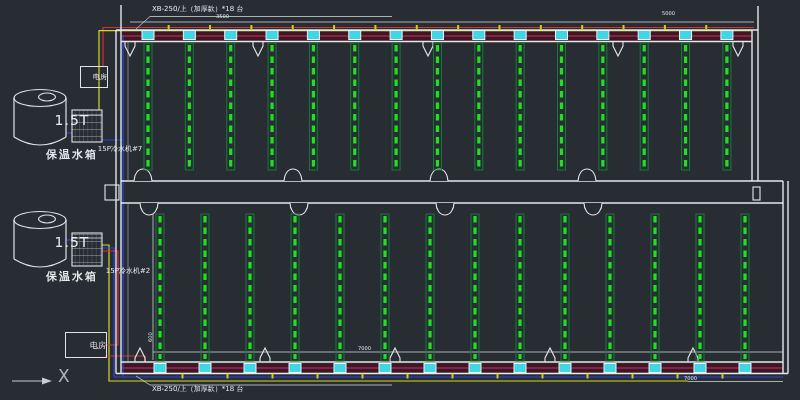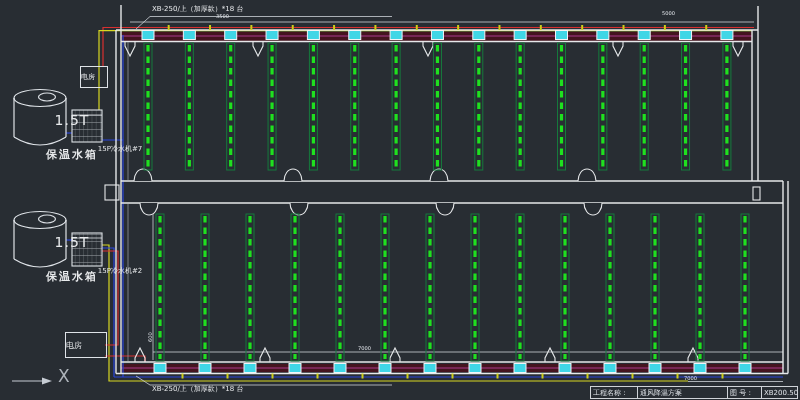--- a/index.html
+++ b/index.html
@@ -11,21 +11,21 @@
   svg{position:absolute;left:0;top:0;}
   .lbl{position:absolute;color:var(--text,#e8eaec);white-space:nowrap;line-height:1.1;}
   .f7{font-size:7px;}
   .f8{font-size:8px;}
   .f9{font-size:11px;letter-spacing:2px;font-weight:bold;}
   .f14{font-size:14px;letter-spacing:1px;}
   .dim{font-size:6px;color:#dfe3e8;transform:scale(.85);transform-origin:left top;}
   .dim-rot{font-size:6px;color:#dfe3e8;transform:rotate(-90deg) scale(.85);transform-origin:left top;}
   .ctr{text-align:center;padding-left:32px;}
   .box{position:absolute;border:1px solid #dfe3e8;color:var(--text,#e8eaec);
-       display:flex;align-items:center;justify-content:flex-start;font-family:Liberation Serif, serif;}
+       display:flex;align-items:center;justify-content:flex-end;font-family:Liberation Serif, serif;}
   .ucs-x{position:absolute;font-size:17px;color:#aeb4bb;}
   .tblock{position:absolute;left:590px;top:386px;width:208px;height:13px;
           border:1px solid #cfd3d8;display:flex;box-sizing:border-box;
           color:#dfe3e8;font-size:7px;}
   .tcell{display:flex;align-items:center;padding:0 2px;box-sizing:border-box;
          border-left:1px solid #cfd3d8;overflow:hidden;white-space:nowrap;}
   .tcell:first-child{border-left:none;}
 </style>
 </head>
 <body>
@@ -282,30 +282,24 @@
   <div class="box f8" style="left:65px;top:332px;width:40px;height:24px;">
     <span>电房</span>
   </div>
 
   <div class="lbl f14 ctr" style="left:14px;top:113px;width:52px;">1.5T</div>
   <div class="lbl f9 ctr" style="left:2px;top:149px;width:76px;">保温水箱</div>
   <div class="lbl f7 ctr" style="left:50px;top:146px;width:76px;">15P冷水机#7</div>
 
   <div class="lbl f14 ctr" style="left:14px;top:235px;width:52px;">1.5T</div>
   <div class="lbl f9 ctr" style="left:2px;top:271px;width:76px;">保温水箱</div>
-  <div class="lbl f7 ctr" style="left:50px;top:268px;width:76px;text-align:center;">15P冷水机#2</div>
+  <div class="lbl f7 ctr" style="left:58px;top:268px;width:76px;text-align:center;">15P冷水机#2</div>
 
   <div class="lbl dim" style="left:216px;top:14px;">3500</div>
   <div class="lbl dim" style="left:662px;top:11px;">5000</div>
   <div class="lbl dim" style="left:358px;top:346px;">7000</div>
   <div class="lbl dim" style="left:684px;top:376px;">7000</div>
   <div class="lbl dim-rot" style="left:148px;top:342px;">600</div>
 
   <div class="ucs-x" style="left:58px;top:366px;">X</div>
 
-  <div class="tblock">
-    <div class="tcell" style="width:46px;">工程名称：</div>
-    <div class="tcell" style="width:90px;">通风降温方案</div>
-    <div class="tcell" style="width:34px;">图  号：</div>
-    <div class="tcell" style="flex:1;">XB200.50</div>
-  </div>
 
 </div>
 
 </body></html>

